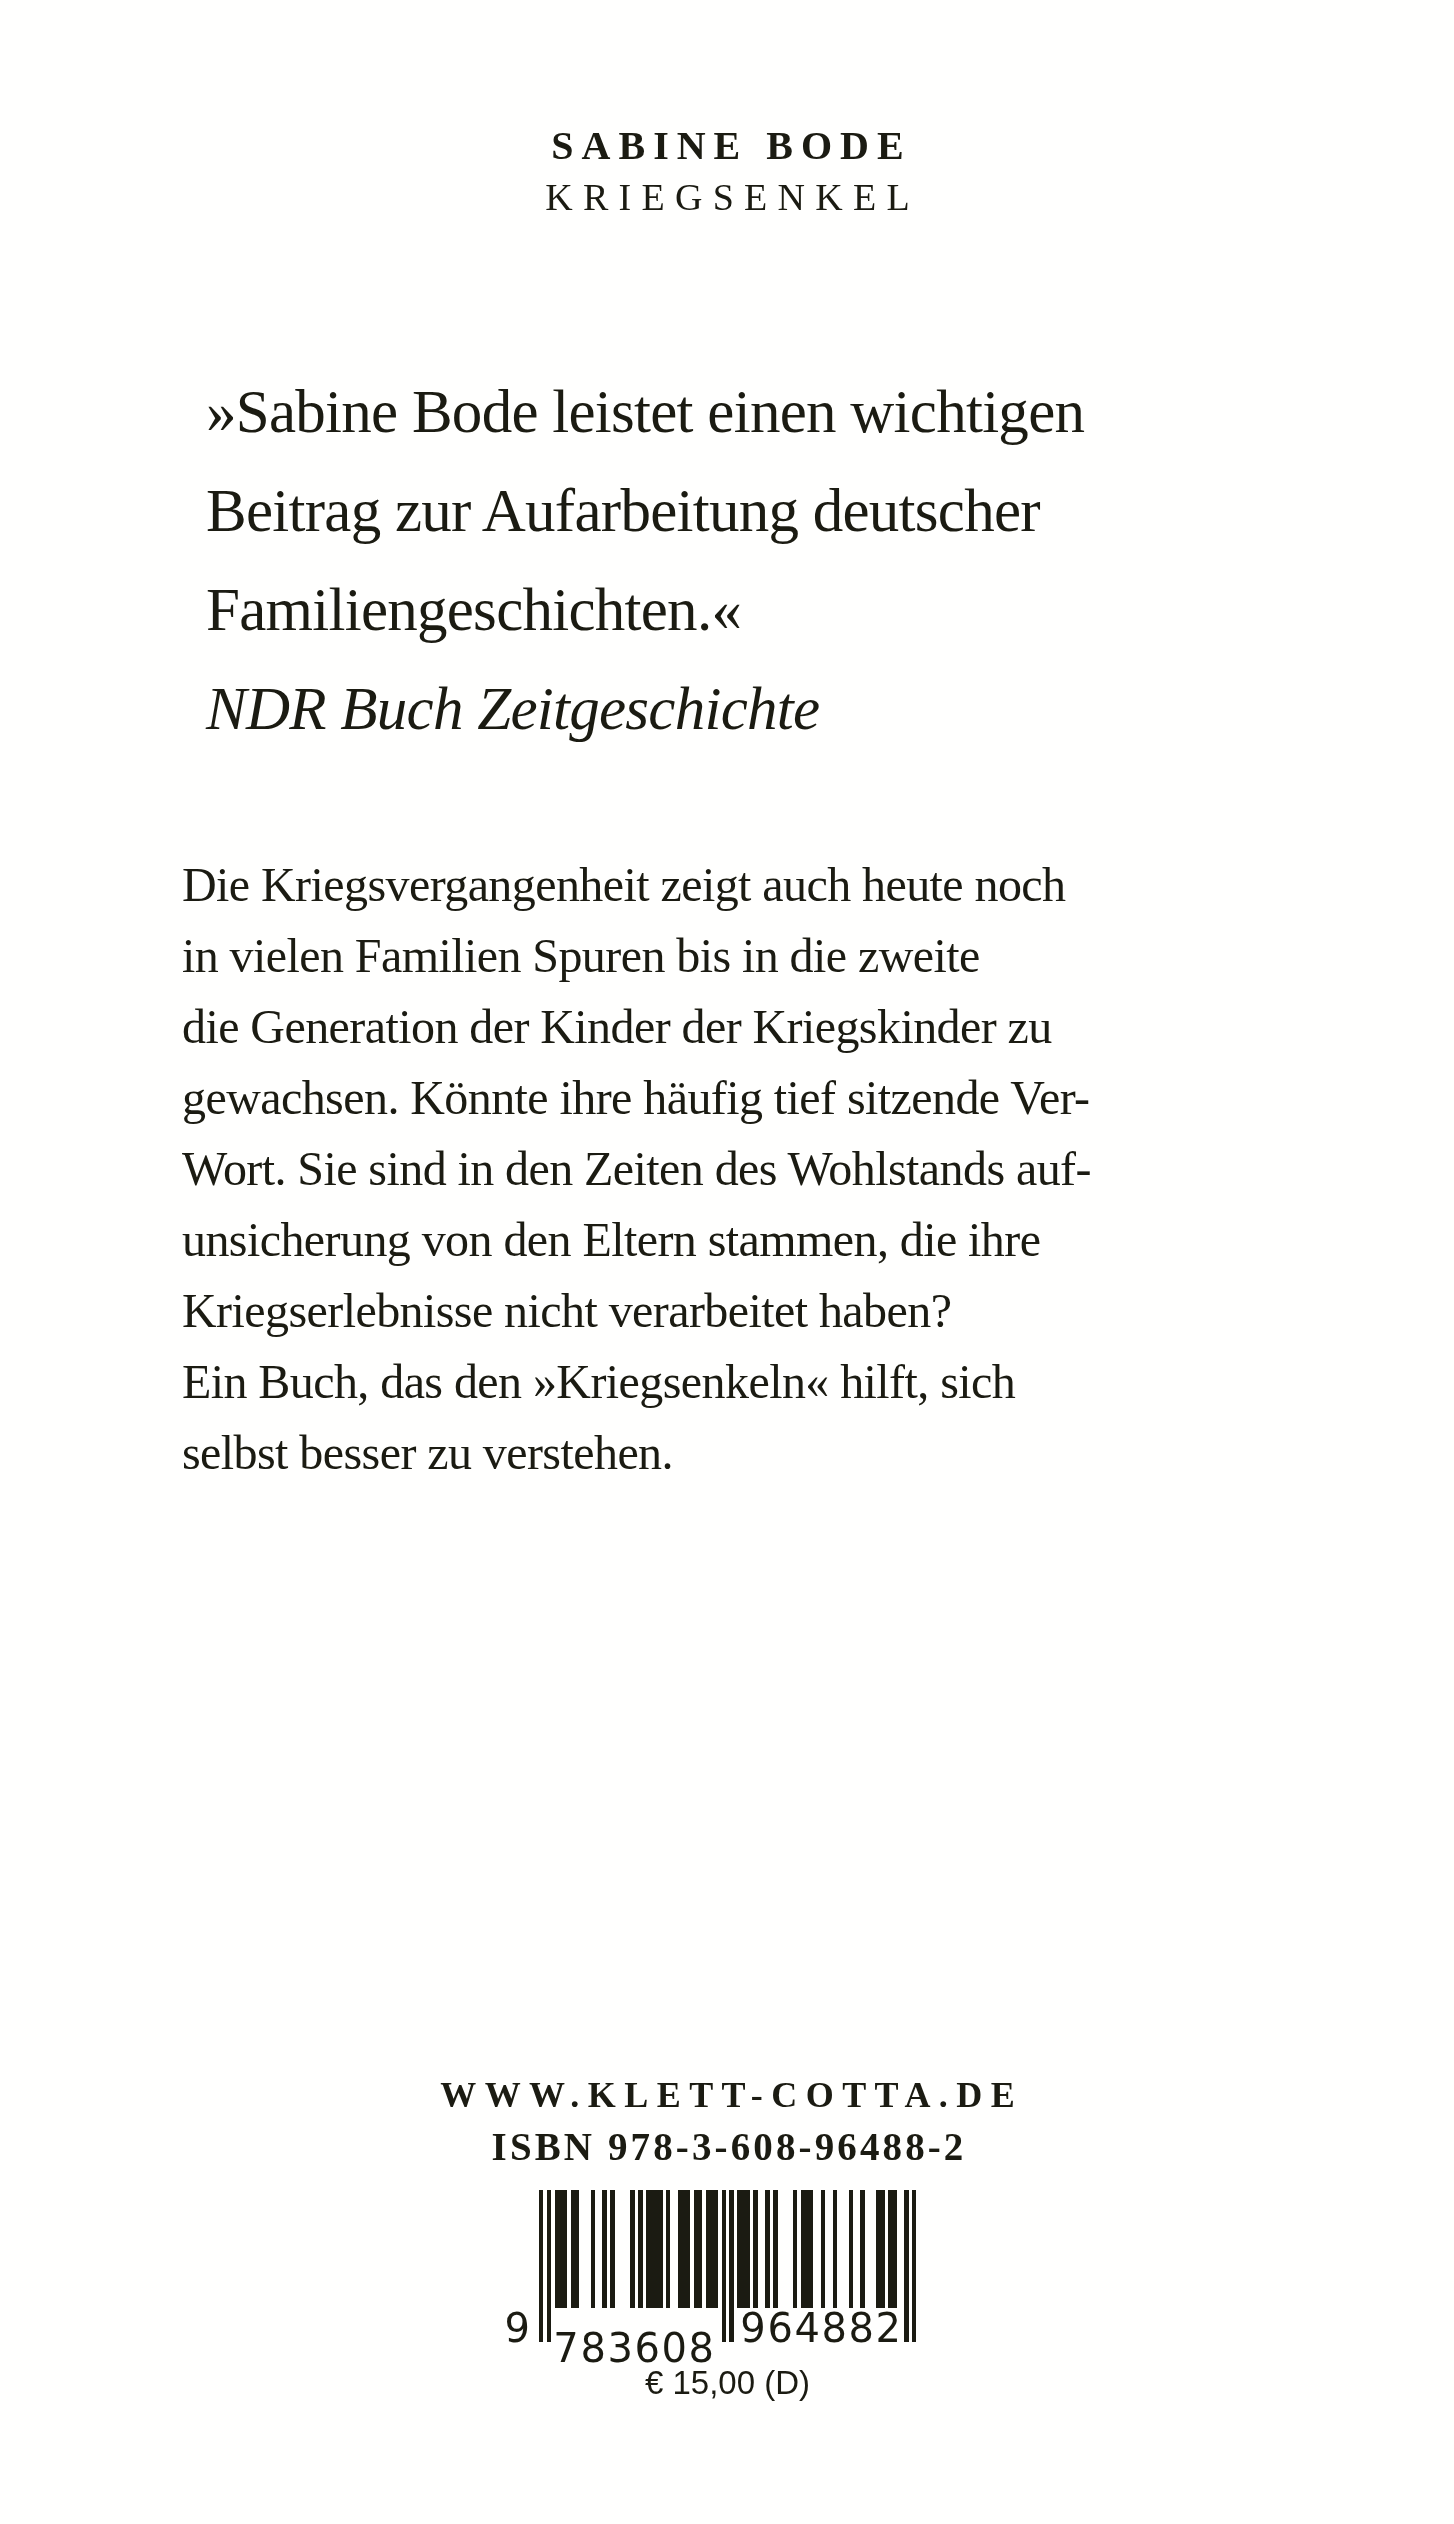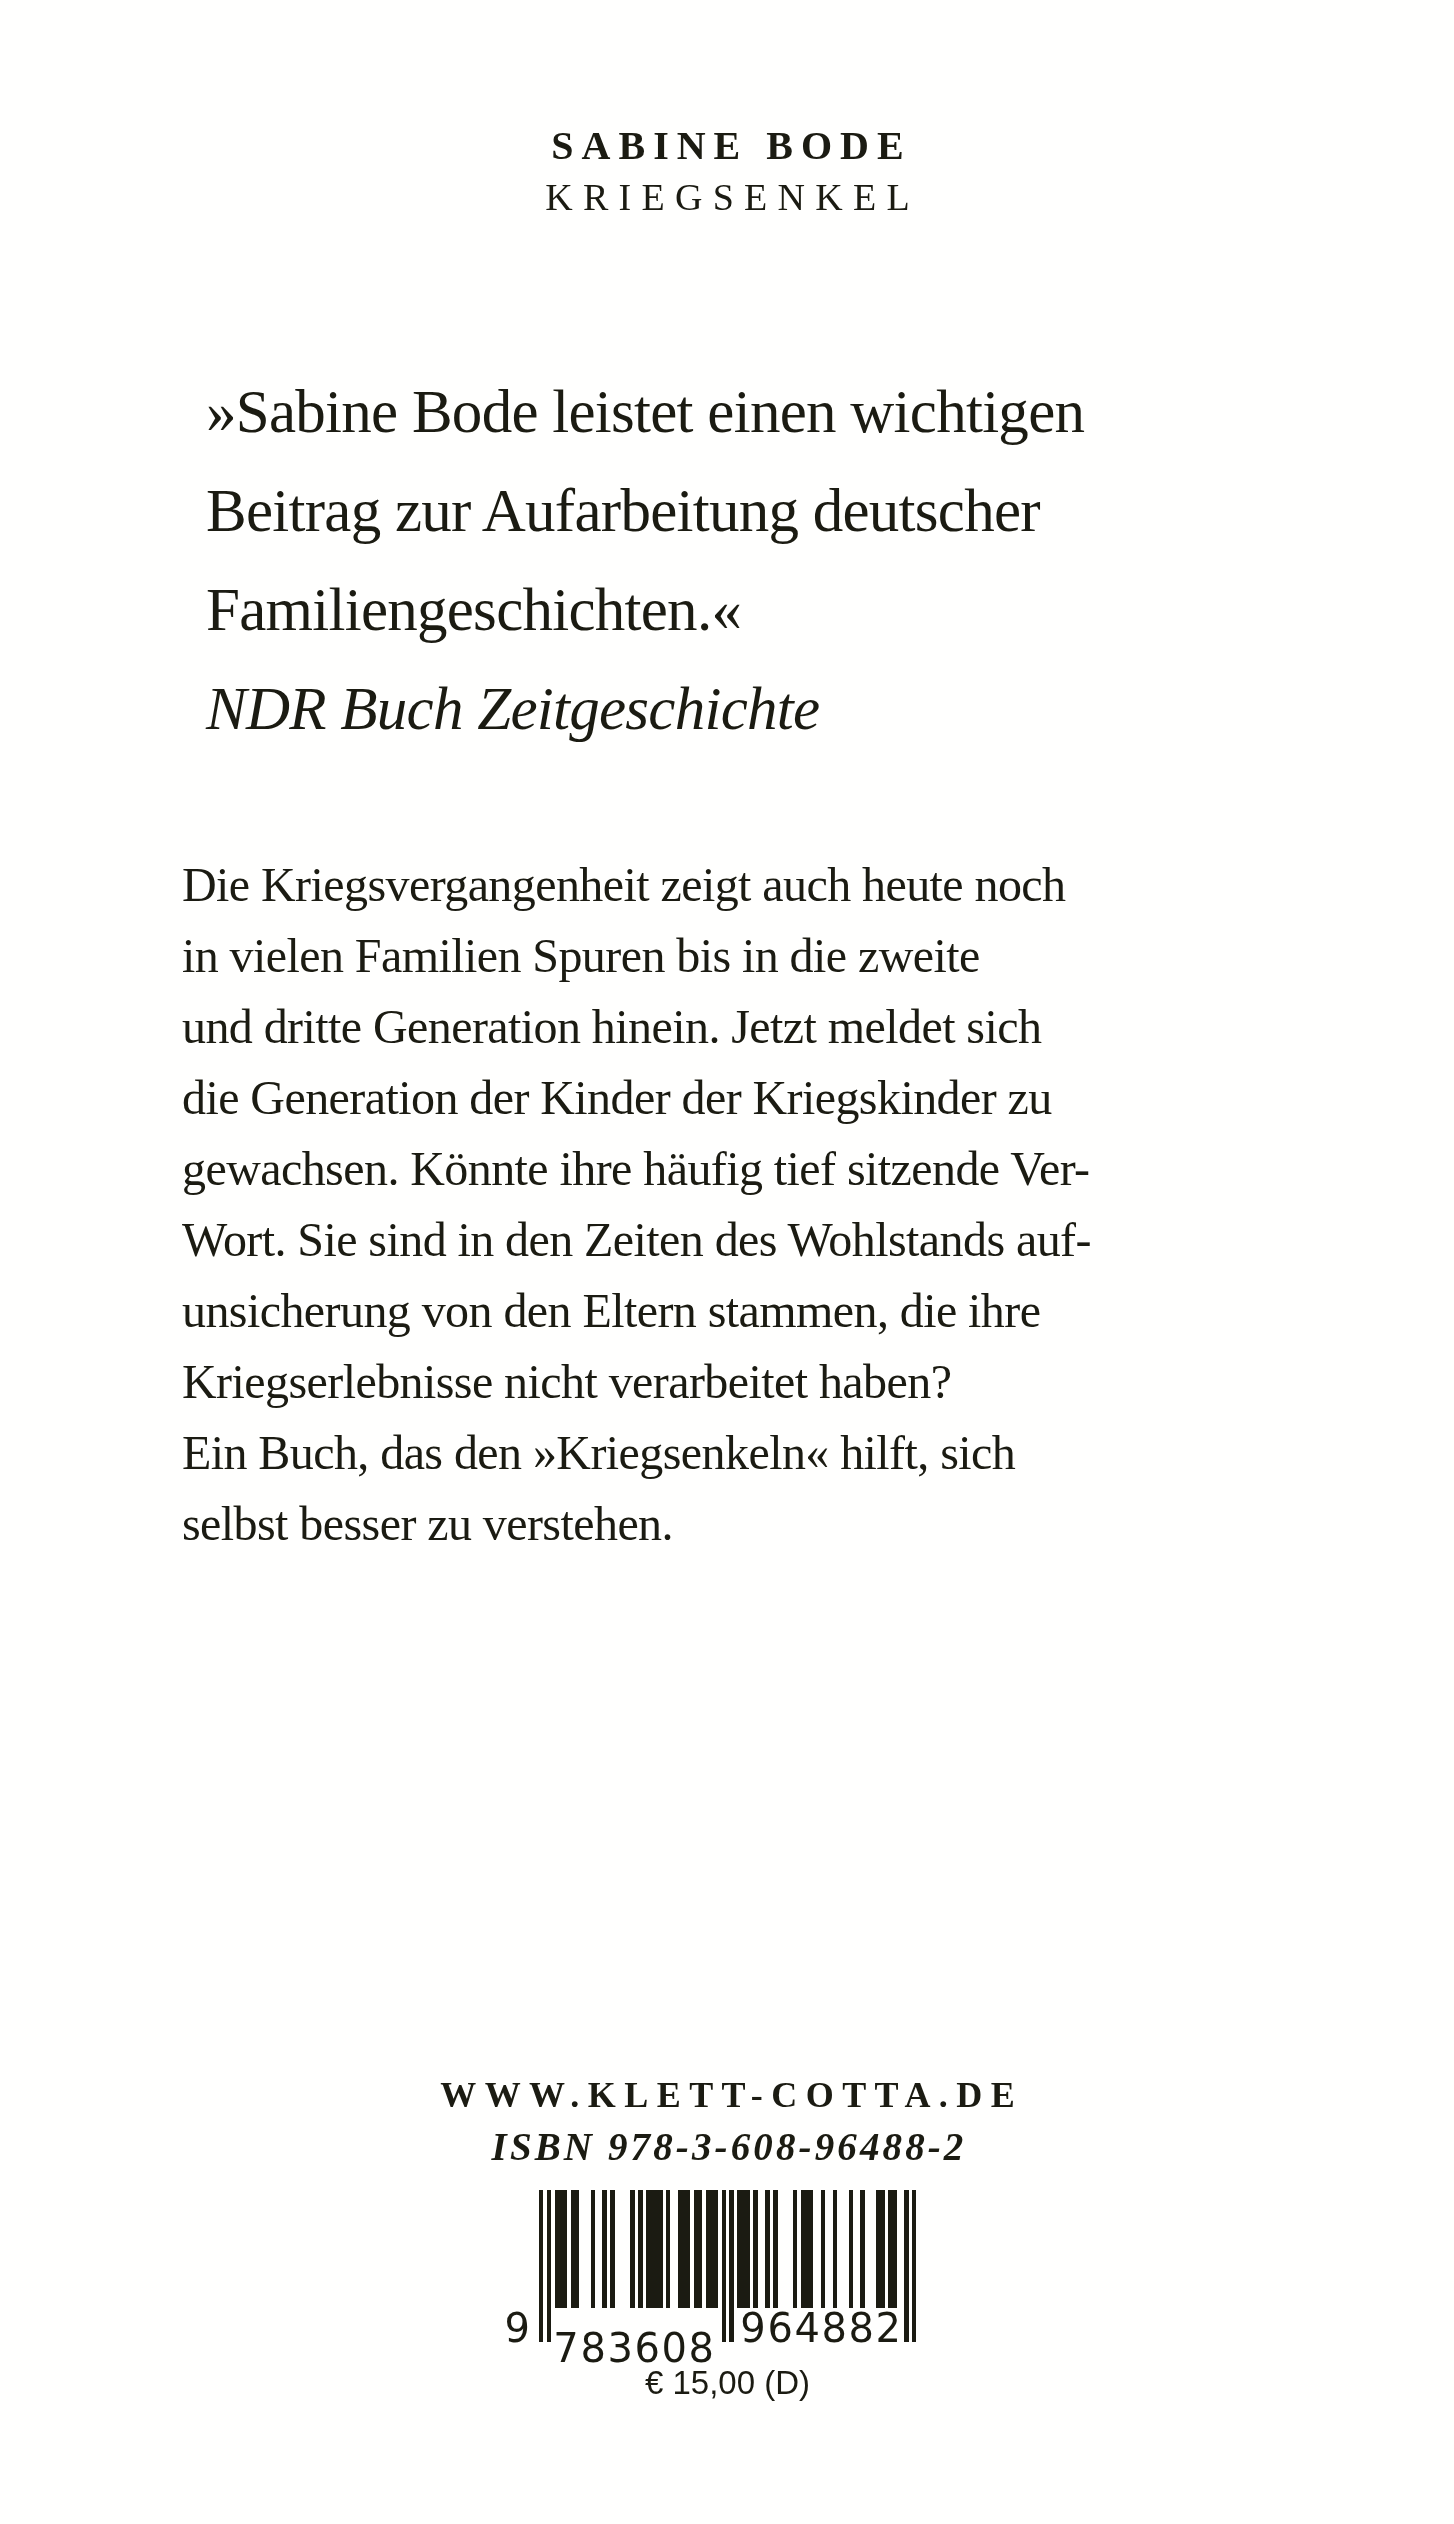--- a/index.html
+++ b/index.html
@@ -58,21 +58,21 @@
     text-align:center;
     font-size:36px;font-weight:700;
     letter-spacing:0.235em;text-indent:0.235em;
     line-height:1;white-space:nowrap;
   }
   .isbn-line{
     position:absolute;top:2127px;left:0;width:100%;
     text-align:center;
     font-size:39px;font-weight:700;
     letter-spacing:0.08em;text-indent:0.08em;
-    line-height:1;white-space:nowrap;font-style:italic;
+    line-height:1;white-space:nowrap;
   }
   .barcode{
     position:absolute;left:539px;top:2190px;width:377px;height:152px;
   }
   .barcode .bar{
     position:absolute;top:0;
     width:calc(100% / 95 + 0.5px);
     height:118px;
     background:var(--ink);
   }
@@ -107,21 +107,20 @@
   <div class="quote-block">
     <div class="q-line">»Sabine Bode leistet einen wichtigen</div>
     <div class="q-line">Beitrag zur Aufarbeitung deutscher</div>
     <div class="q-line">Familiengeschichten.«</div>
     <div class="q-line q-source">NDR Buch Zeitgeschichte</div>
   </div>
 
   <div class="blurb-block">
     <div class="b-line">Die Kriegsvergangenheit zeigt auch heute noch</div>
     <div class="b-line">in vielen Familien Spuren bis in die zweite</div>
-    <div class="b-line">und dritte Generation hinein. Jetzt meldet sich</div>
     <div class="b-line">die Generation der Kinder der Kriegskinder zu</div>
     <div class="b-line">gewachsen. Könnte ihre häufig tief sitzende Ver-</div>
     <div class="b-line">Wort. Sie sind in den Zeiten des Wohlstands auf-</div>
     <div class="b-line">unsicherung von den Eltern stammen, die ihre</div>
     <div class="b-line">Kriegserlebnisse nicht verarbeitet haben?</div>
     <div class="b-line">Ein Buch, das den »Kriegsenkeln« hilft, sich</div>
     <div class="b-line">selbst besser zu verstehen.</div>
   </div>
 
   <div class="website-line">WWW.KLETT-COTTA.DE</div>

